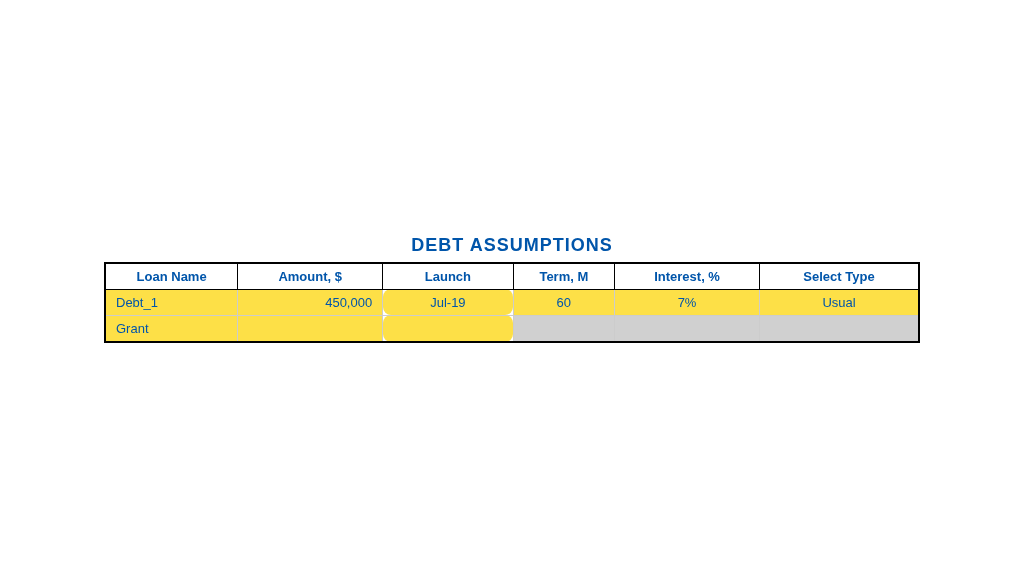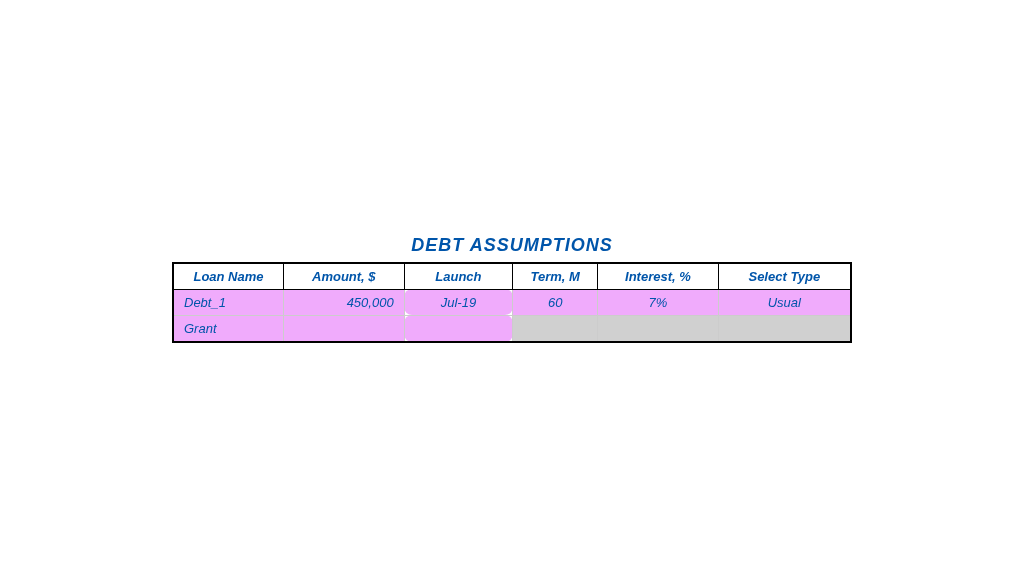--- a/index.html
+++ b/index.html
@@ -18,35 +18,34 @@
       height: 577px;
     }
 
     .page-container {
       display: flex;
       flex-direction: column;
       align-items: center;
       justify-content: center;
       width: 100%;
       height: 100%;
-      font-style: italic;
     }
 
     .table-title {
       font-size: 18px;
       font-weight: bold;
       color: #0055aa;
       margin-bottom: 6px;
       letter-spacing: 1px;
     }
 
     .debt-table {
       border-collapse: collapse;
       border: 2px solid #000000;
-      width: 680px;
+      width: 816px;
     }
 
     .debt-table th {
       background-color: #ffffff;
       color: #0055aa;
       font-weight: bold;
       font-size: 13px;
       border: 1px solid #000000;
       padding: 5px 10px;
       text-align: center;
@@ -54,21 +53,21 @@
     }
 
     .debt-table td {
       border: 1px solid #cccccc;
       padding: 5px 10px;
       font-size: 13px;
       color: #0055aa;
     }
 
     .cell-yellow {
-      background-color: #f0abfc;
+      background-color: #fde047;
     }
 
     .cell-gray {
       background-color: #d0d0d0;
     }
 
     .col-loan {
       text-align: left;
       min-width: 90px;
     }

